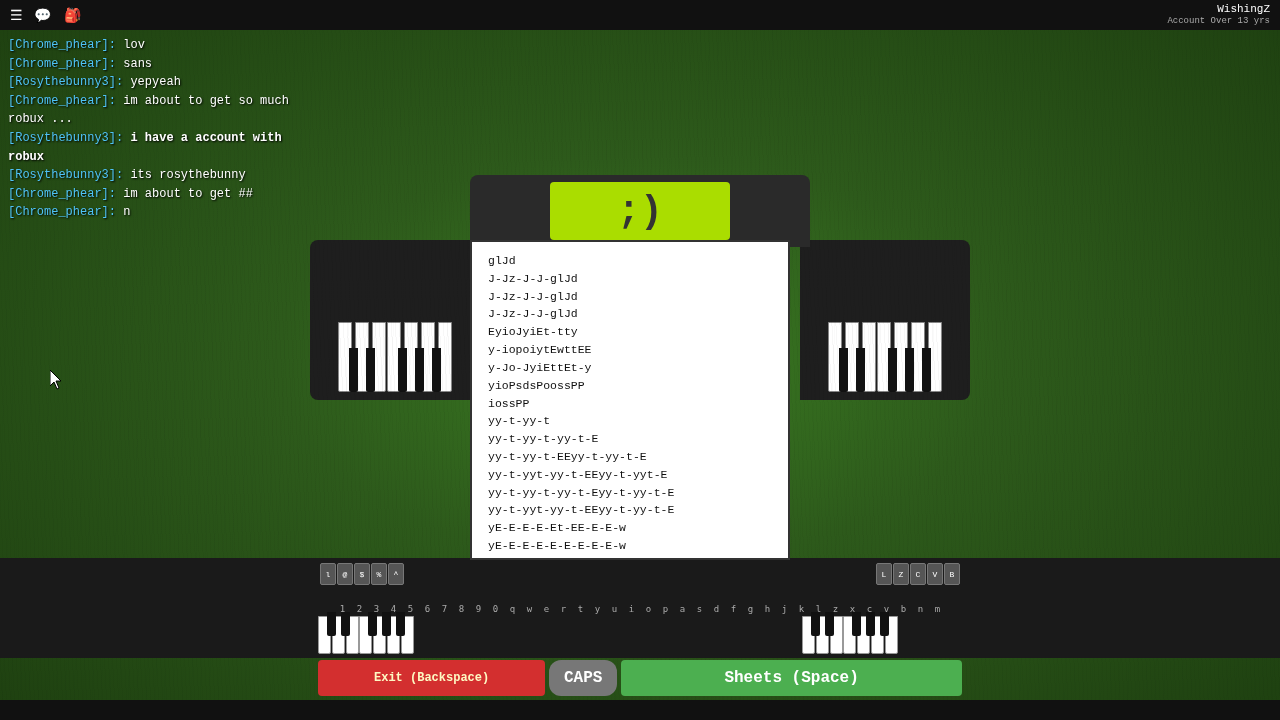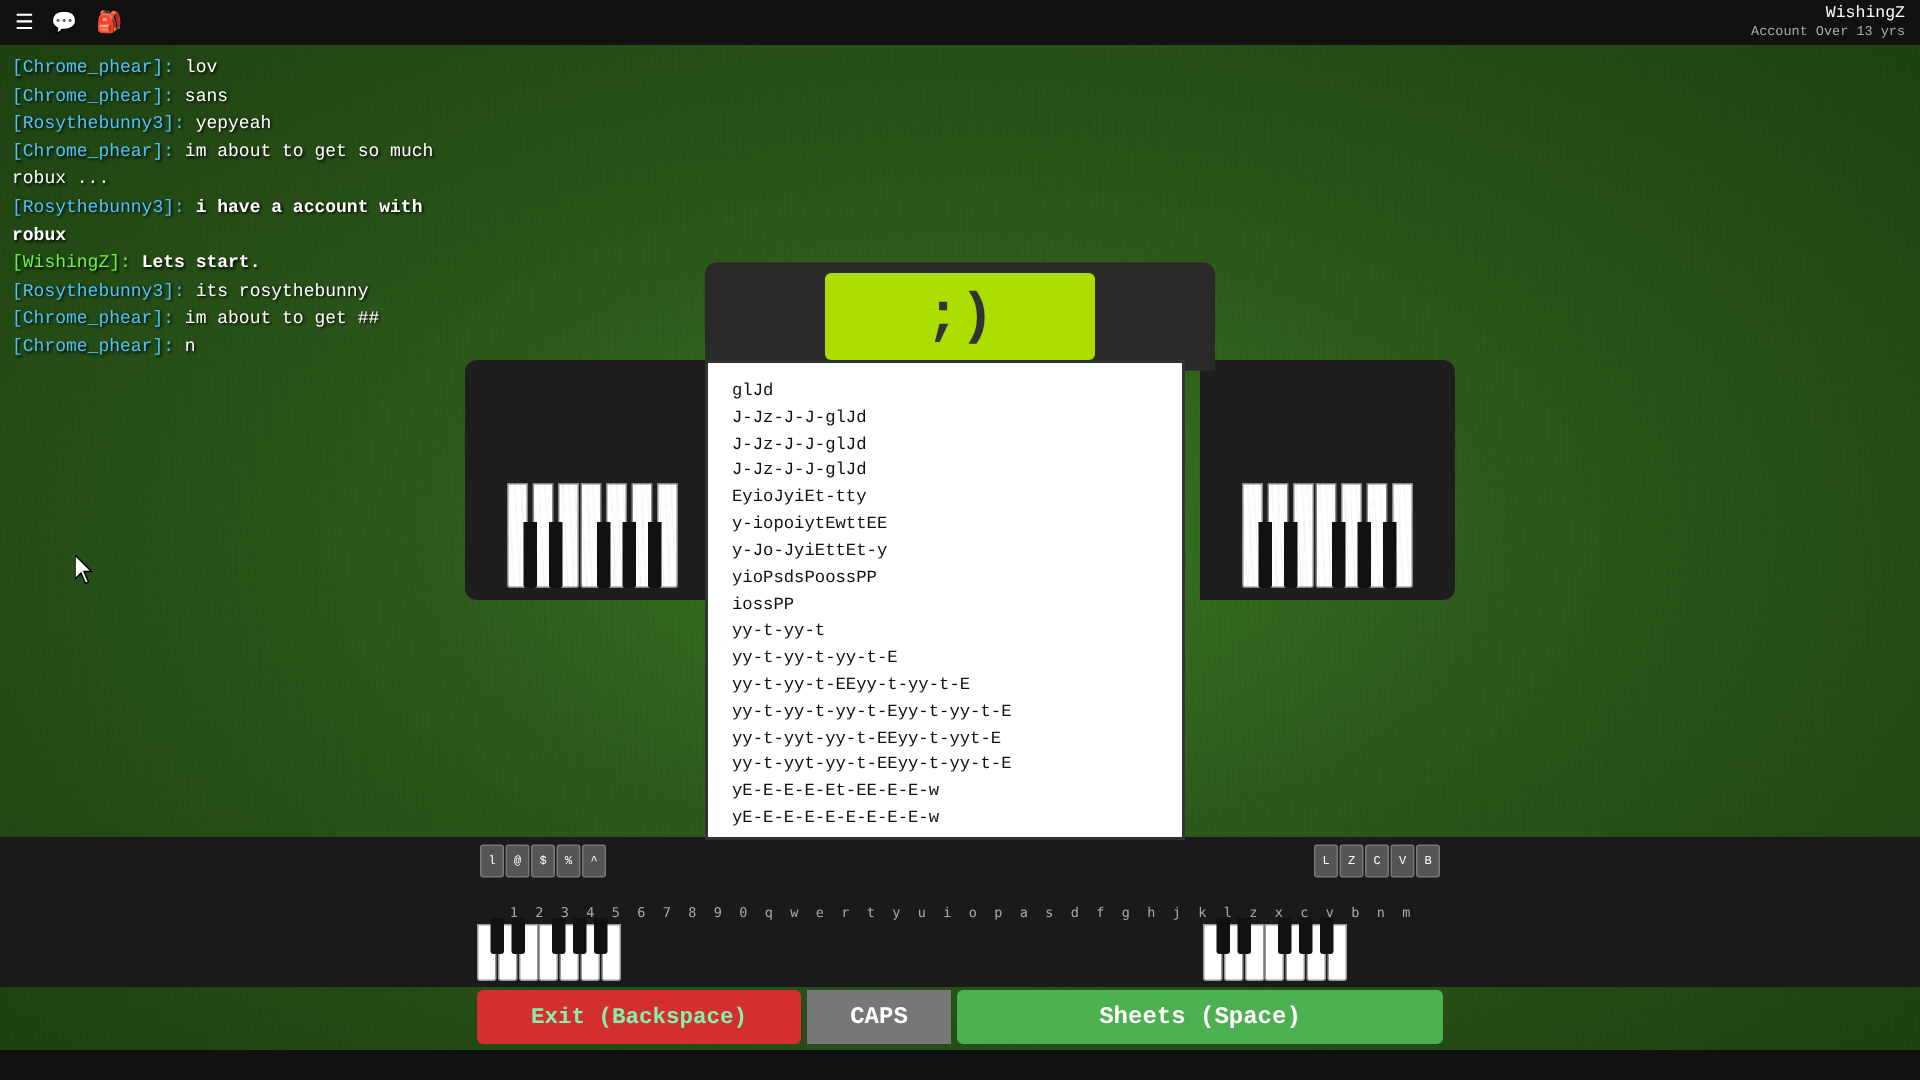--- a/index.html
+++ b/index.html
@@ -104,38 +104,38 @@
       font-size: 11.5px;
       font-family: 'Courier New', monospace;
       line-height: 1.55;
       color: #111;
       max-height: 320px;
       overflow: hidden;
     }
 
     .btn-exit {
       background: #d32f2f;
-      color: #86efac;
+      color: #fef9c3;
       border: none;
       border-radius: 4px;
-      font-size: 15px;
+      font-size: 12px;
       font-weight: bold;
       flex: 1;
       height: 36px;
       cursor: pointer;
       font-family: 'Courier New', monospace;
     }
     .btn-caps {
       background: #777;
       color: white;
       border: none;
-      border-radius: 0;
+      border-radius: 12px;
       font-size: 16px;
       font-weight: bold;
-      width: 96px;
+      width: 68px;
       height: 36px;
       cursor: pointer;
       font-family: 'Courier New', monospace;
     }
     .btn-sheets {
       background: #4caf50;
       color: white;
       border: none;
       border-radius: 4px;
       font-size: 16px;
@@ -216,21 +216,20 @@
     <div style="font-size:9px;color:#aaa;margin-left:12px;">Account Over 13 yrs</div>
   </div>
 </div>
 
 <div class="chat-area">
 <div class="chat-line"><span class="username">[Chrome_phear]:</span><span class="msg"> lov</span></div>
     <div class="chat-line"><span class="username">[Chrome_phear]:</span><span class="msg"> sans</span></div>
     <div class="chat-line"><span class="username">[Rosythebunny3]:</span><span class="msg"> yepyeah</span></div>
     <div class="chat-line"><span class="username">[Chrome_phear]:</span><span class="msg"> im about to get so much robux ...</span></div>
     <div class="chat-line"><span class="username">[Rosythebunny3]:</span><span class="msg bold"> i have a account with robux</span></div>
-    <div class="chat-line"><span class="username green">[WishingZ]:</span><span class="msg bold"> Lets start.</span></div>
     <div class="chat-line"><span class="username">[Rosythebunny3]:</span><span class="msg"> its rosythebunny</span></div>
     <div class="chat-line"><span class="username">[Chrome_phear]:</span><span class="msg"> im about to get ##</span></div>
     <div class="chat-line"><span class="username">[Chrome_phear]:</span><span class="msg"> n</span></div>
   </div>
 
 <div class="piano-side-left">
   <div style="display:flex;gap:1px;align-items:flex-end;">
     <div style="background:white;width:14px;height:70px;border-radius:0 0 2px 2px;border:1px solid #888;"></div>
     <div style="background:#111;width:9px;height:44px;z-index:2;margin:0 -4px;border-radius:0 0 2px 2px;"></div>
     <div style="background:white;width:14px;height:70px;border-radius:0 0 2px 2px;border:1px solid #888;"></div>
@@ -275,22 +274,22 @@
     <div>J-Jz-J-J-glJd</div>
     <div>J-Jz-J-J-glJd</div>
     <div>EyioJyiEt-tty</div>
     <div>y-iopoiytEwttEE</div>
     <div>y-Jo-JyiEttEt-y</div>
     <div>yioPsdsPoossPP</div>
     <div>iossPP</div>
     <div>yy-t-yy-t</div>
     <div>yy-t-yy-t-yy-t-E</div>
     <div>yy-t-yy-t-EEyy-t-yy-t-E</div>
+    <div>yy-t-yyt-yy-t-EEyy-t-yyt-E</div>
     <div>yy-t-yy-t-yy-t-Eyy-t-yy-t-E</div>
-    <div>yy-t-yyt-yy-t-EEyy-t-yyt-E</div>
     <div>yy-t-yyt-yy-t-EEyy-t-yy-t-E</div>
     <div>yE-E-E-E-Et-EE-E-E-w</div>
     <div>yE-E-E-E-E-E-E-E-E-w</div>
     <div>yE-E-E-E-E-E-E-E-w</div>
   </div>
 
 <div style="position:absolute;top:370px;left:50px;z-index:20;pointer-events:none;">
   <svg width="14" height="20" viewBox="0 0 14 20">
     <polygon points="0,0 0,16 4,12 7,19 9,18 6,11 11,11" fill="white" stroke="black" stroke-width="1"></polygon>
   </svg>

